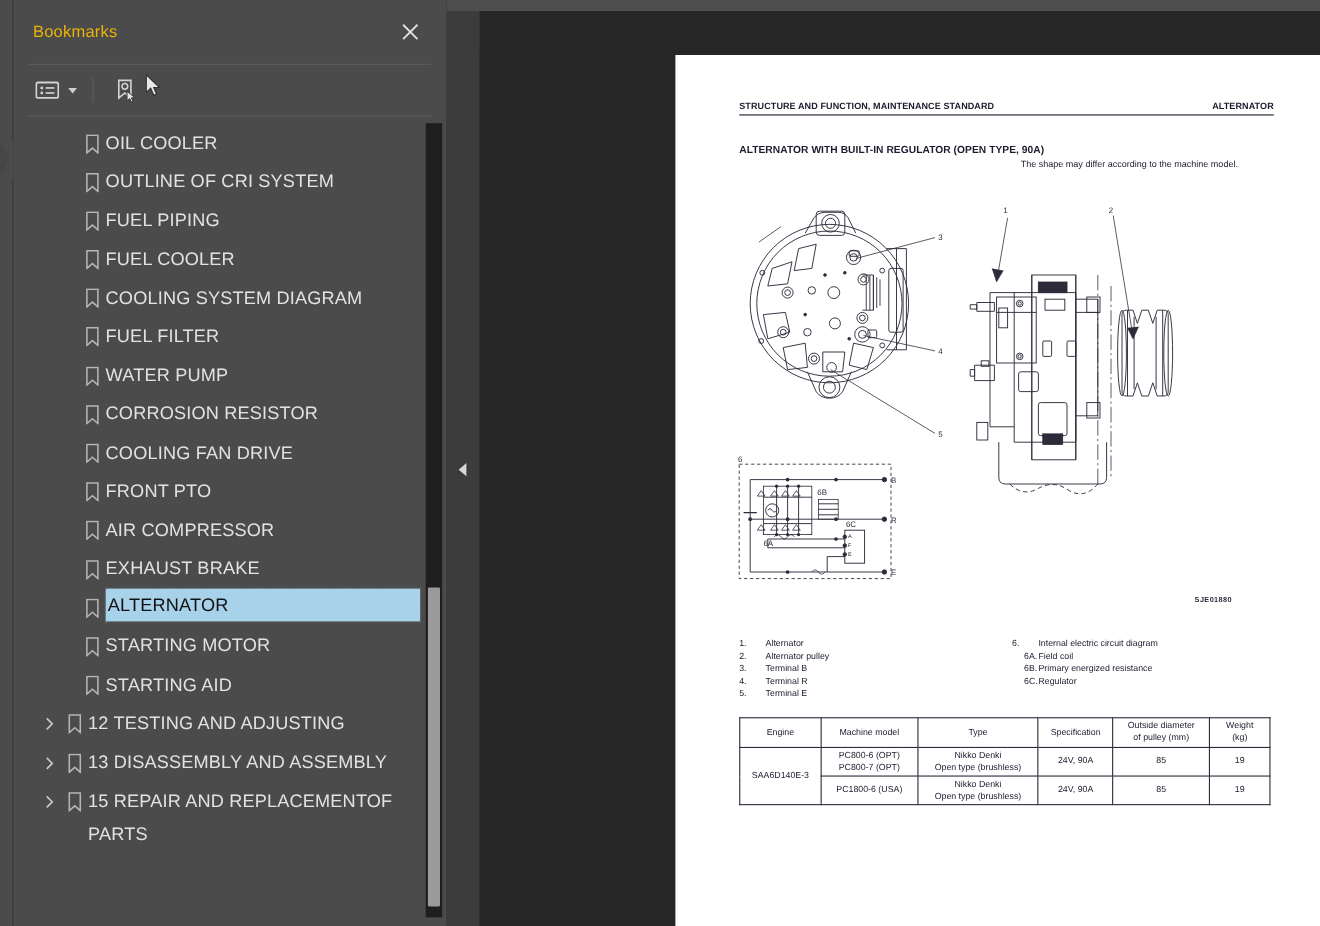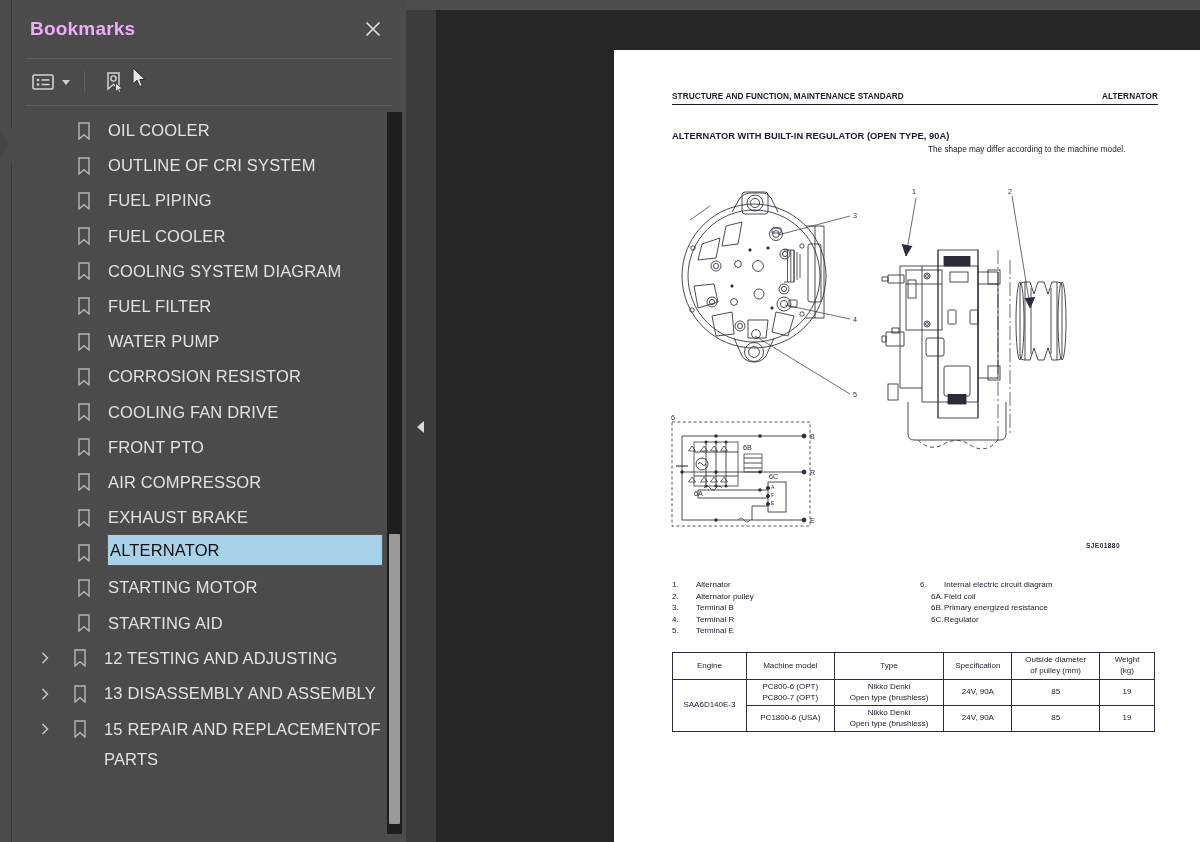--- a/index.html
+++ b/index.html
@@ -33,21 +33,21 @@
 
   
   .bm-panel {
     position: absolute; left: 12px; top: 0; width: 394px; height: 842px;
     background: #4b4b4b; color: #e6e6e6;
   }
   .bm-header {
     position: relative; height: 58px; display: flex; align-items: center;
     padding: 0 16px 0 18px;
   }
-  .bm-title { font-size: 19px; color: #f0abfc; letter-spacing: .2px; font-weight: bold; }
+  .bm-title { font-size: 15px; color: #eab308; letter-spacing: .2px; }
   .bm-close {
     position: absolute; right: 20px; top: 16px; width: 26px; height: 26px;
     display: flex; align-items: center; justify-content: center; cursor: pointer;
   }
   .bm-close svg { display: block; }
   .bm-divider { height: 1px; background: #5d5d5d; margin: 0 14px; }
 
   .bm-toolbar {
     height: 46px; display: flex; align-items: center; gap: 6px;
     padding: 0 16px; position: relative;
@@ -65,21 +65,21 @@
   .mouse-cursor { position: absolute; left: 120px; top: 8px; }
 
   
   .bm-scroll {
     position: absolute; left: 0; top: 106px; width: 394px; height: 736px;
     overflow: hidden;
   }
   .bm-list { padding-top: 7px; }
   .bm-item {
     display: flex; align-items: flex-start; min-height: 35.2px;
-    padding: 0 14px 0 0; cursor: pointer; position: relative; gap: 12px;
+    padding: 0 14px 0 0; cursor: pointer; position: relative;
   }
   .bm-twisty {
     width: 22px; min-width: 22px; height: 35px; display: flex;
     align-items: center; justify-content: center;
   }
   .bm-twisty svg { display: block; }
   .bm-ico {
     width: 24px; min-width: 24px; height: 35px; display: flex;
     align-items: center; justify-content: center;
   }

